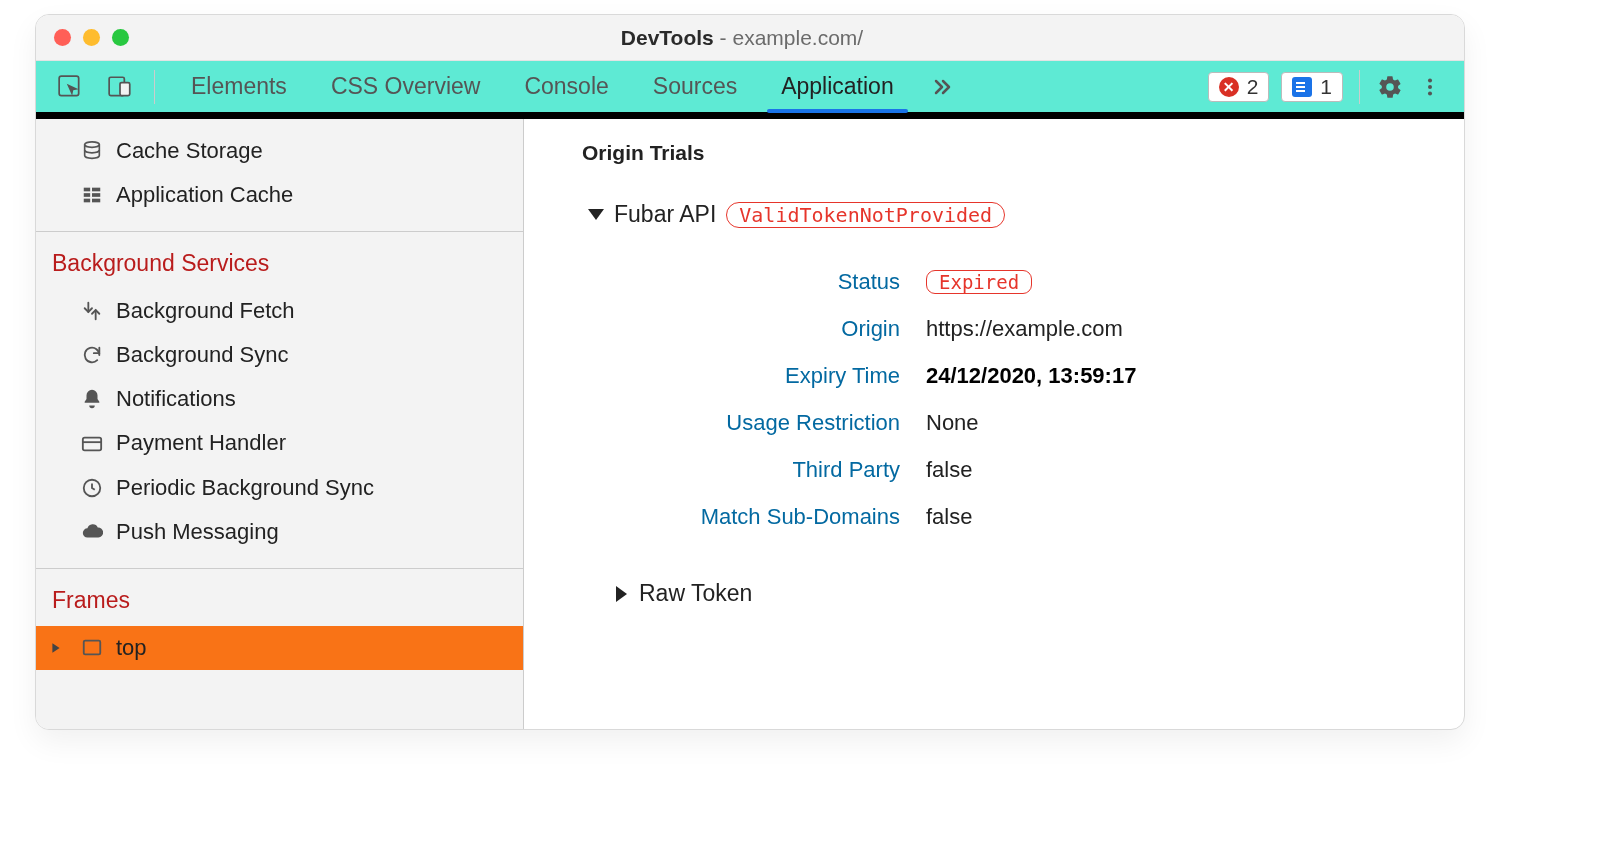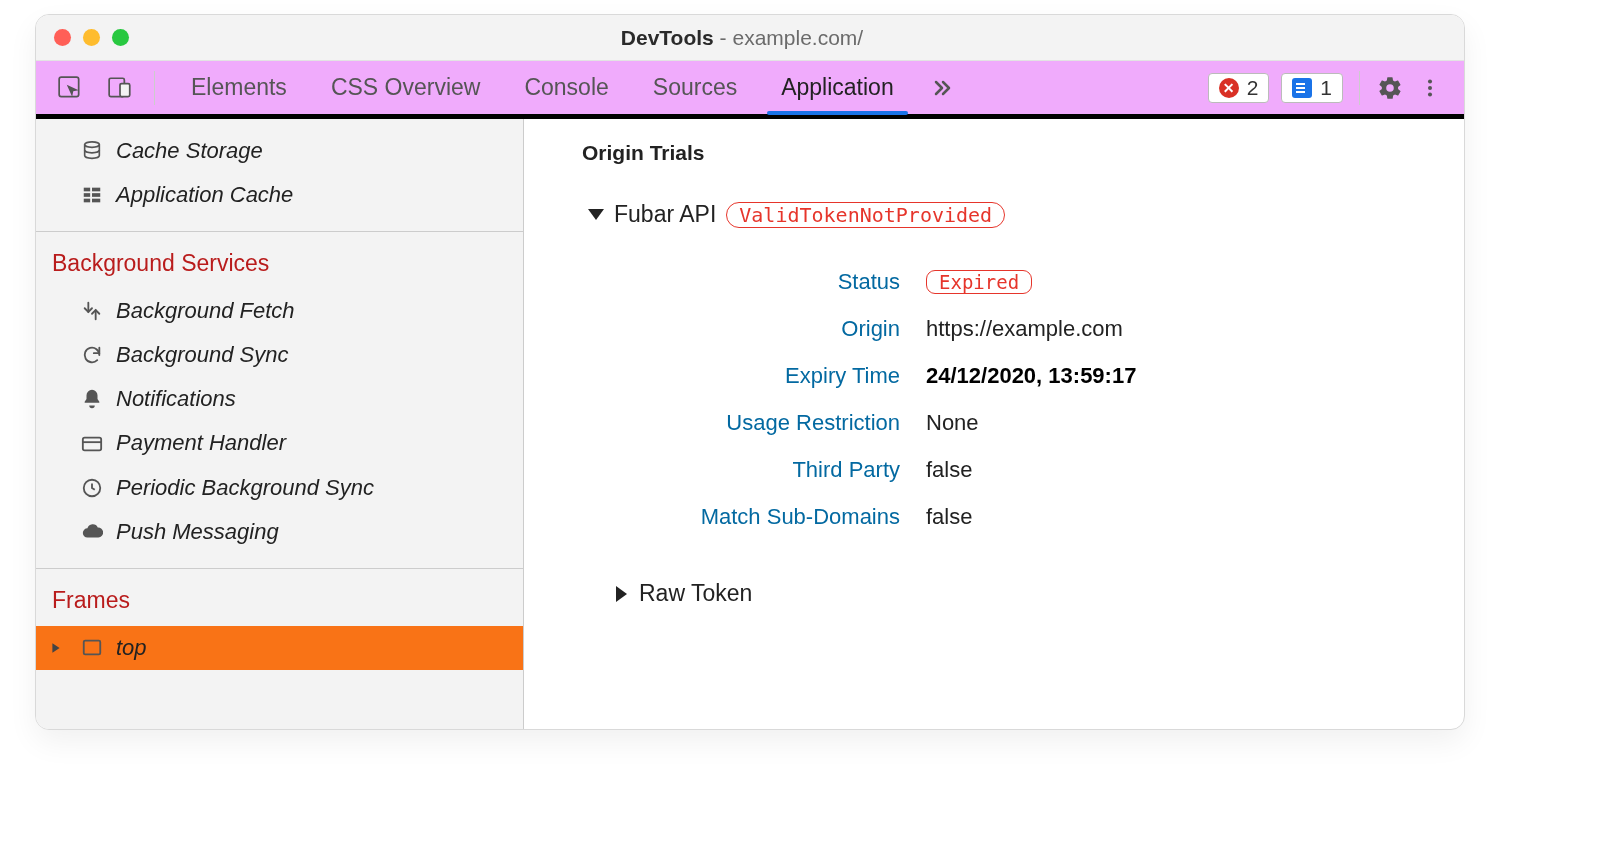--- a/index.html
+++ b/index.html
@@ -40,22 +40,22 @@
   .title {
     position: absolute; left: 0; right: 16px; text-align: center;
     font-size: 21px; color: #3a3a3a; pointer-events: none;
   }
   .title .strong { font-weight: 700; color: #2a2a2a; }
   .title .weak   { font-weight: 400; color: #6b6b6b; }
 
   
   .toolbar {
     height: 58px;
-    background: #f0abfc;
-    border-bottom: 5px solid #000000;
+    background: #5eead4;
+    border-bottom: 7px solid #000000;
     display: flex;
     align-items: center;
     font-size: 23px;
     color: #555;
     justify-content: space-between;
   }
   .tb-left  { display: flex; align-items: center; padding-left: 14px; gap: 10px; }
   .iconbtn { width: 40px; height: 40px; display:flex; align-items:center; justify-content:center; color:#555; }
   .vsep { width: 1px; height: 34px; background: #ccc; margin: 0 10px 0 4px; }
   .tabs { display: flex; align-items: stretch; height: 100%; margin-left: 4px; }
@@ -89,21 +89,21 @@
   .sidebar {
     width: 488px; background:#f3f3f3; border-right:1px solid #ccc;
     font-size: 22px; color:#222;
     display:flex; flex-direction:column;
   }
   .side-group { padding: 10px 0 14px 0; }
   .side-hr { border: none; border-top:1px solid #ccc; margin:0;}
   .side-head { padding: 18px 0 12px 16px; font-size: 23px; color:#b91c1c; }
   .side-item {
     display:flex; align-items:center; gap:12px;
-    padding: 5px 12px 5px 44px; line-height: 1.55; font-style: italic;
+    padding: 5px 12px 5px 44px; line-height: 1.55;
   }
   .side-item.sel { background:#f97316; }
   .side-item .sicon { width:24px; display:flex; justify-content:center; color:#555;}
   .side-item .tri { width:16px; margin-left:-30px; margin-right:2px; color:#444;}
 
   
   .main { flex:1; padding: 22px 40px 20px 58px; font-size:23px; color:#222; }
   .h   { font-weight:700; font-size:21px; margin-bottom: 36px; }
   .trial-row { display:flex; align-items:center; gap:10px; margin-left: 6px;}
   .tri-toggle { width:0;height:0; border-left:8px solid transparent; border-right:8px solid transparent; border-top:11px solid #222;}

